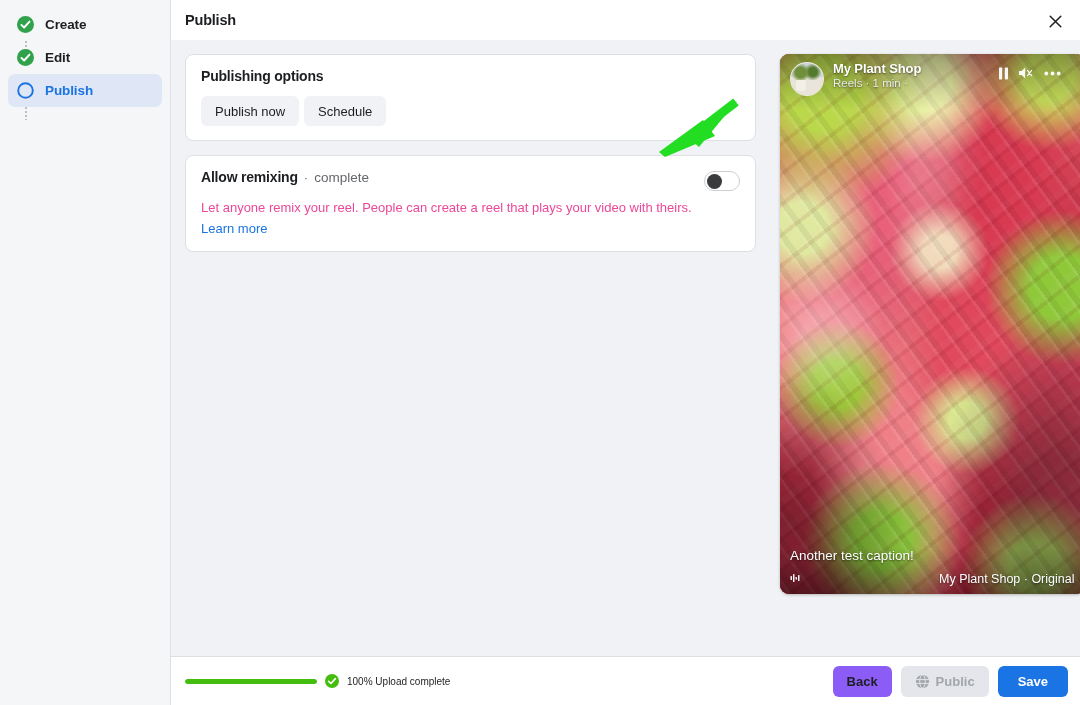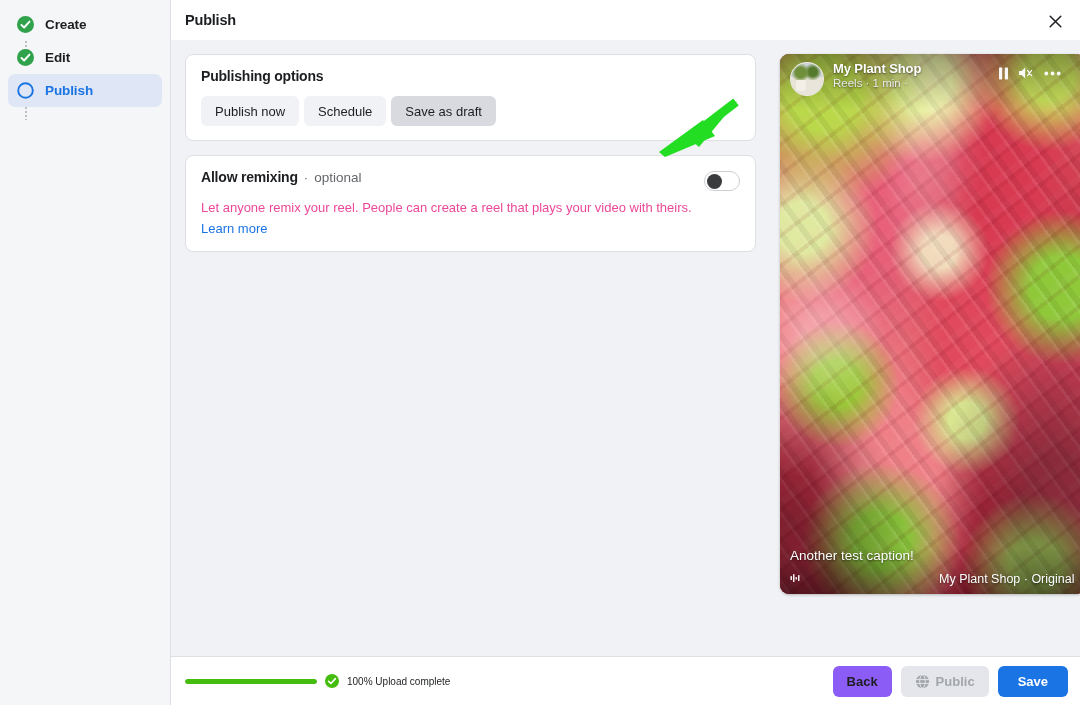--- a/index.html
+++ b/index.html
@@ -244,31 +244,30 @@
 
     <div class="body-area">
 
       <div class="left-col">
 
         <div class="card">
           <div class="card-title">Publishing options</div>
           <div class="seg-row">
             <button class="seg-btn">Publish now</button>
             <button class="seg-btn">Schedule</button>
-            <button class="seg-btn selected">Save as draft</button>
           </div>
         </div>
 
         <div class="card">
           <div class="remix-head">
             <div>
               <div class="remix-title-row">
                 <span class="remix-title">Allow remixing</span>
                 <span class="remix-sep">·</span>
-                <span class="remix-optional">optional</span>
+                <span class="remix-optional">complete</span>
               </div>
             </div>
             <div class="toggle">
               <div class="knob"></div>
             </div>
           </div>
           <div class="remix-desc">Let anyone remix your reel. People can create a reel that plays your video with theirs.</div>
           <a class="remix-link">Learn more</a>
         </div>
 

